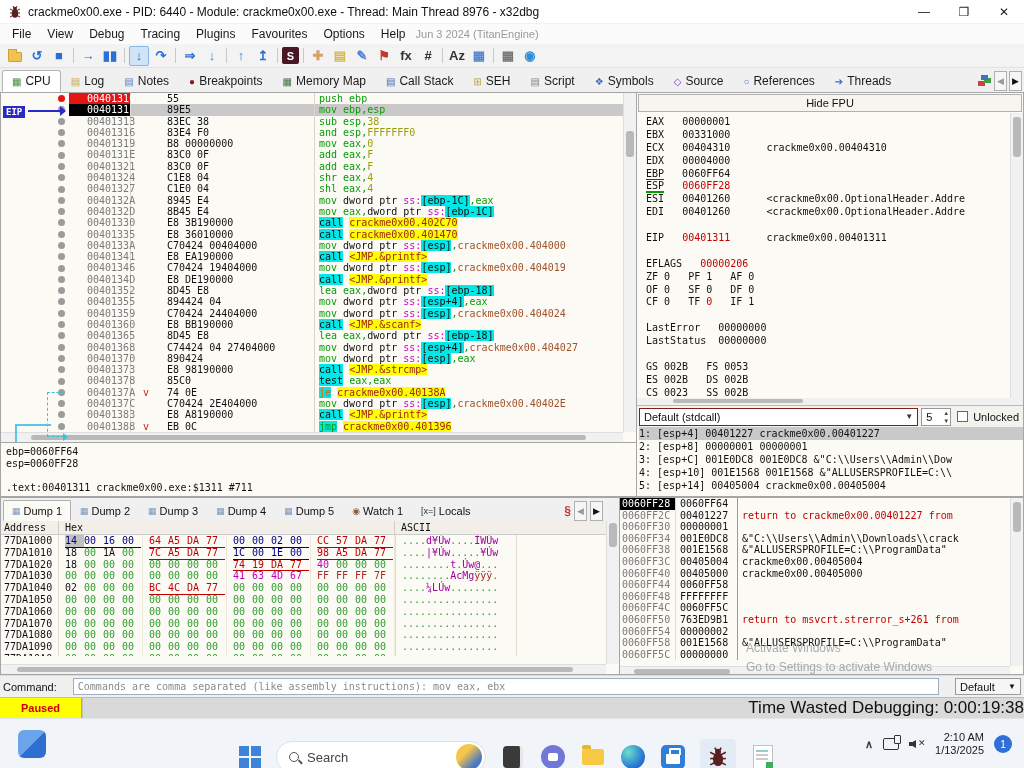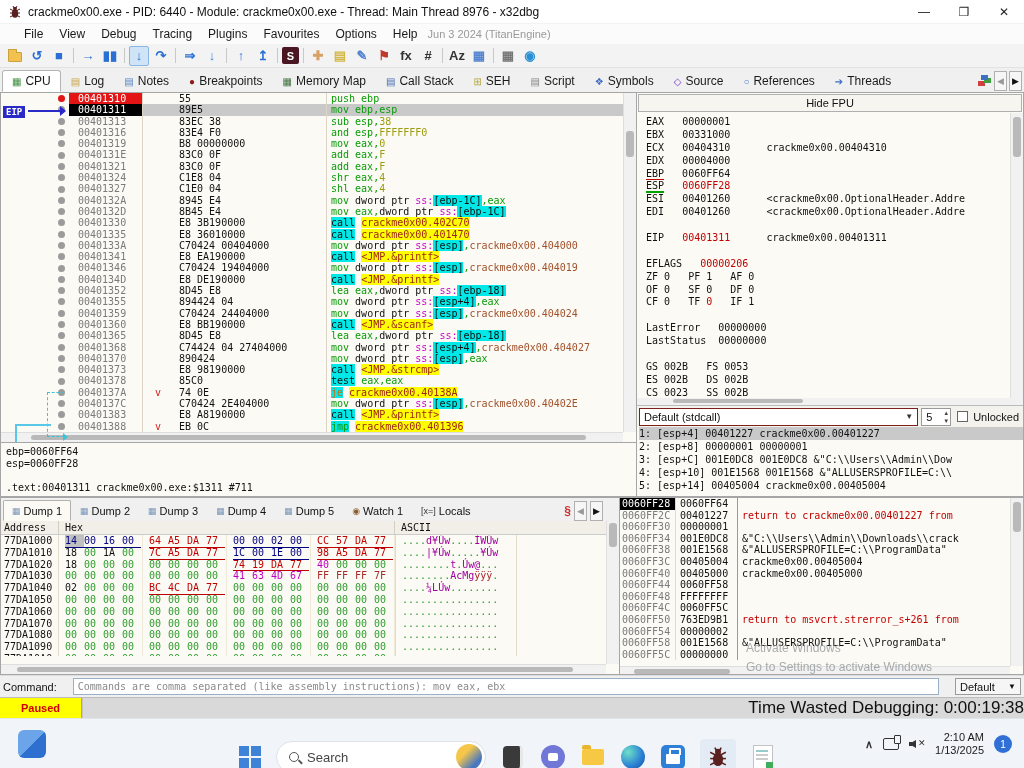--- a/index.html
+++ b/index.html
@@ -6,21 +6,21 @@
 html,body{width:1024px;height:768px;overflow:hidden}
 body{position:relative;background:#fff;font-family:"Liberation Sans",sans-serif;font-size:12px;color:#111}
 
 
 #titlebar{height:24px;display:flex;align-items:center;padding-left:8px;background:#fff;border-bottom:1px solid #f2f2f2}
 #title-text{margin-left:6px;font-size:12px;color:#101010}
 #win-controls{margin-left:auto;display:flex;height:24px}
 .win-btn{width:40px;text-align:center;line-height:24px;font-size:12px;color:#222}
 
 
-#menubar{height:20px;display:flex;align-items:center;background:#fbfbfb;padding-left:16px}
+#menubar{height:20px;display:flex;align-items:center;background:#fbfbfb;padding-left:4px}
 .menu-item{padding:0 8px;font-size:12px;color:#1a1a1a}
 #build-info{color:#9a9a9a;margin-left:2px;font-size:11px}
 
 
 #toolbar{height:24px;background:#f3f3f3;display:flex;align-items:center;padding-left:4px;border-bottom:1px solid #e2e2e2}
 .tbtn{min-width:20px;height:20px;display:flex;align-items:center;justify-content:center;font-size:13px;font-weight:bold;margin:0 1px}
 .tbtn.active{background:#cfe4f7;border:1px solid #8ab6e6;border-radius:2px}
 .tbtn.scylla{background:#4a1622;color:#fff;font-size:11px;width:17px;height:17px;min-width:17px;border-radius:2px}
 .tsep{width:1px;height:15px;background:#c8c8c8;margin:0 3px}
 .icon-folder{position:relative;width:14px;height:10px;background:#f3c14f;border:1px solid #caa23c;border-radius:1px;margin-top:3px}
@@ -44,21 +44,21 @@
 .hthumb{position:absolute;top:2px;height:5px;background:#b9b9b9;border-radius:3px}
 
 
 #disasm-pane{left:0;top:92px;width:637px;height:351px}
 #disasm-rows{position:absolute;left:0;top:0;right:13px;height:339px;overflow:hidden}
 .drow{display:flex;height:11.3px;line-height:11.3px;font-family:"DejaVu Sans Mono",monospace;font-size:10px;white-space:pre}
 .d-gutter{width:52px;flex:none}
 .d-dot{width:16px;flex:none;display:flex;align-items:center;justify-content:center}
 .dot{width:7px;height:7px;border-radius:50%;background:#9b9b9b;display:block}
 .dot.bp{background:#e21414}
-.d-addr{width:74px;flex:none;color:#7a7a7a;padding-left:9px;border-right:1px solid #ddd6c6}
+.d-addr{width:62px;flex:none;color:#7a7a7a;padding-left:18px;border-right:1px solid #ddd6c6}
 .d-addr.bp{background:#e21414;color:#fff}
 .d-addr.eip{background:#000;color:#fff}
 .d-rest{flex:1;display:flex;min-width:0}
 .drow.sel .d-rest{background:#c9c9c9}
 .d-bytes{width:184px;flex:none;padding-left:36px;color:#111;border-right:1px solid #ddd6c6;position:relative}
 .d-mark{position:absolute;left:12px;color:#d42222}
 .d-instr{flex:1;padding-left:4px;overflow:hidden}
 .t-mn{color:#089c08}.t-num{color:#9c9c10}.t-k{color:#111}.t-seg{color:#cc00cc}
 .t-mem{background:#00e8e8;color:#111}.t-call{background:#00e8e8;color:#111}
 .t-tgt{background:#ffff00;color:#9e2418}.t-jcc{background:#00e8e8;color:#cf6a10}

